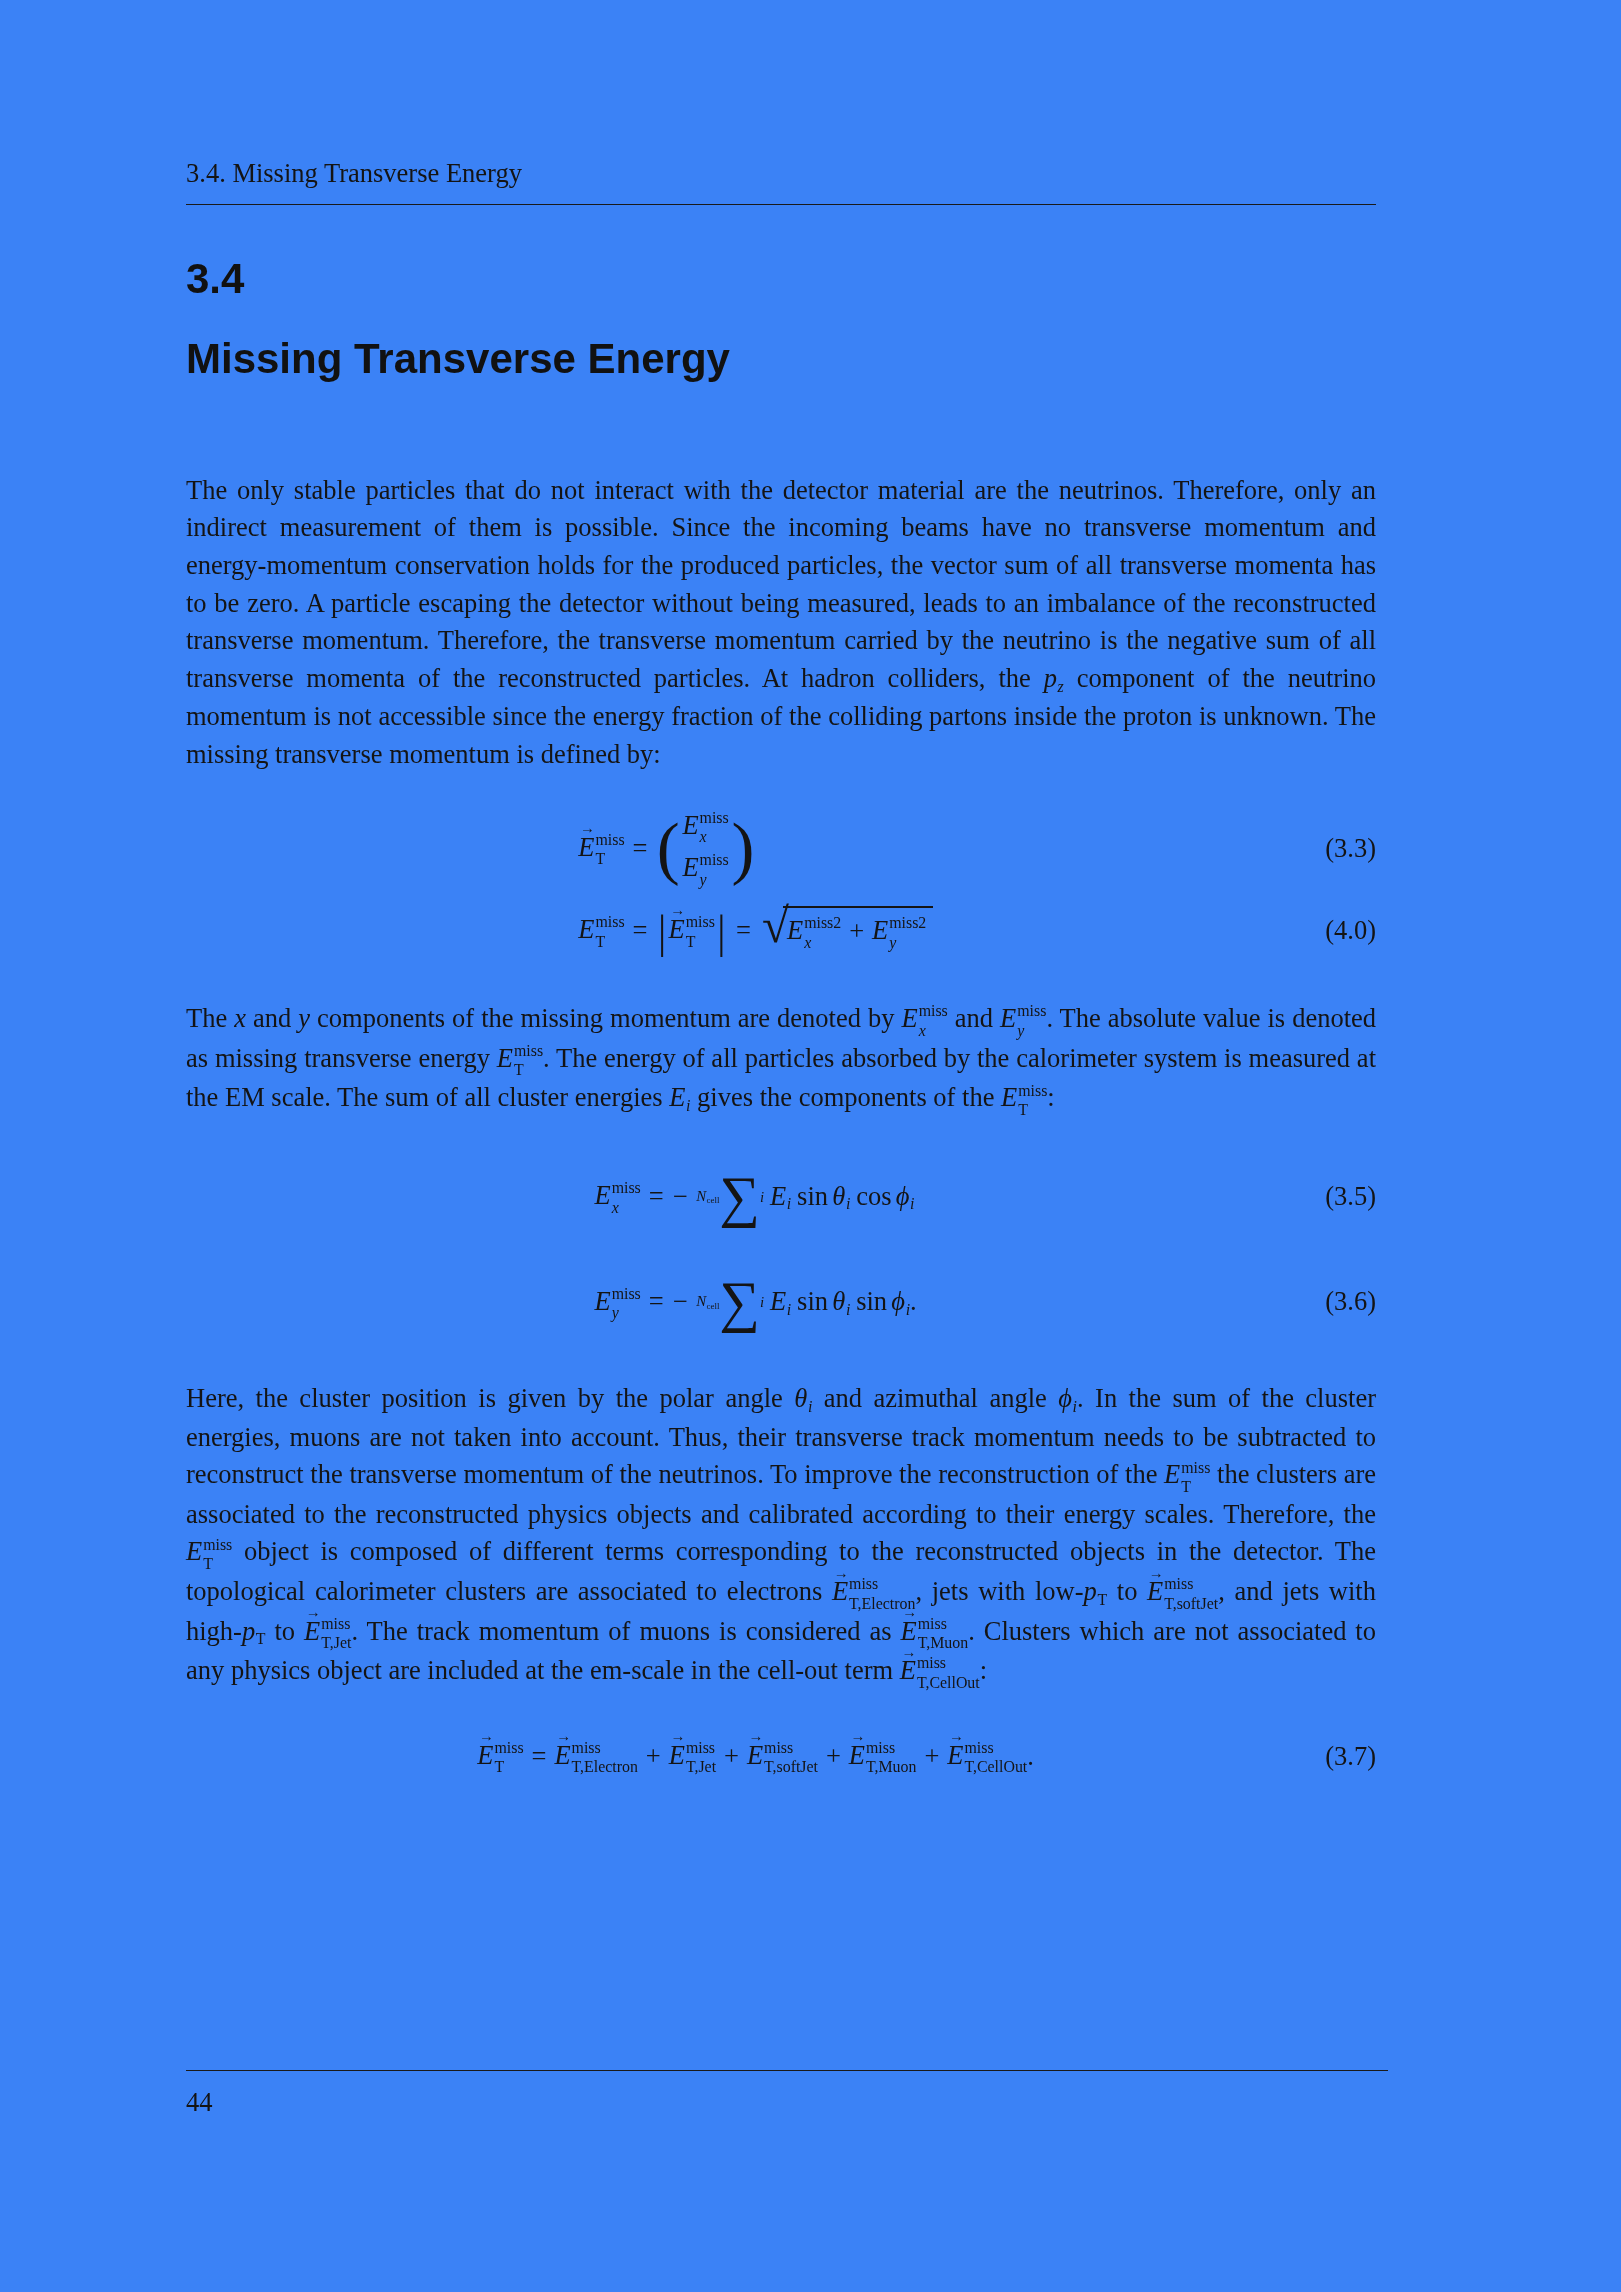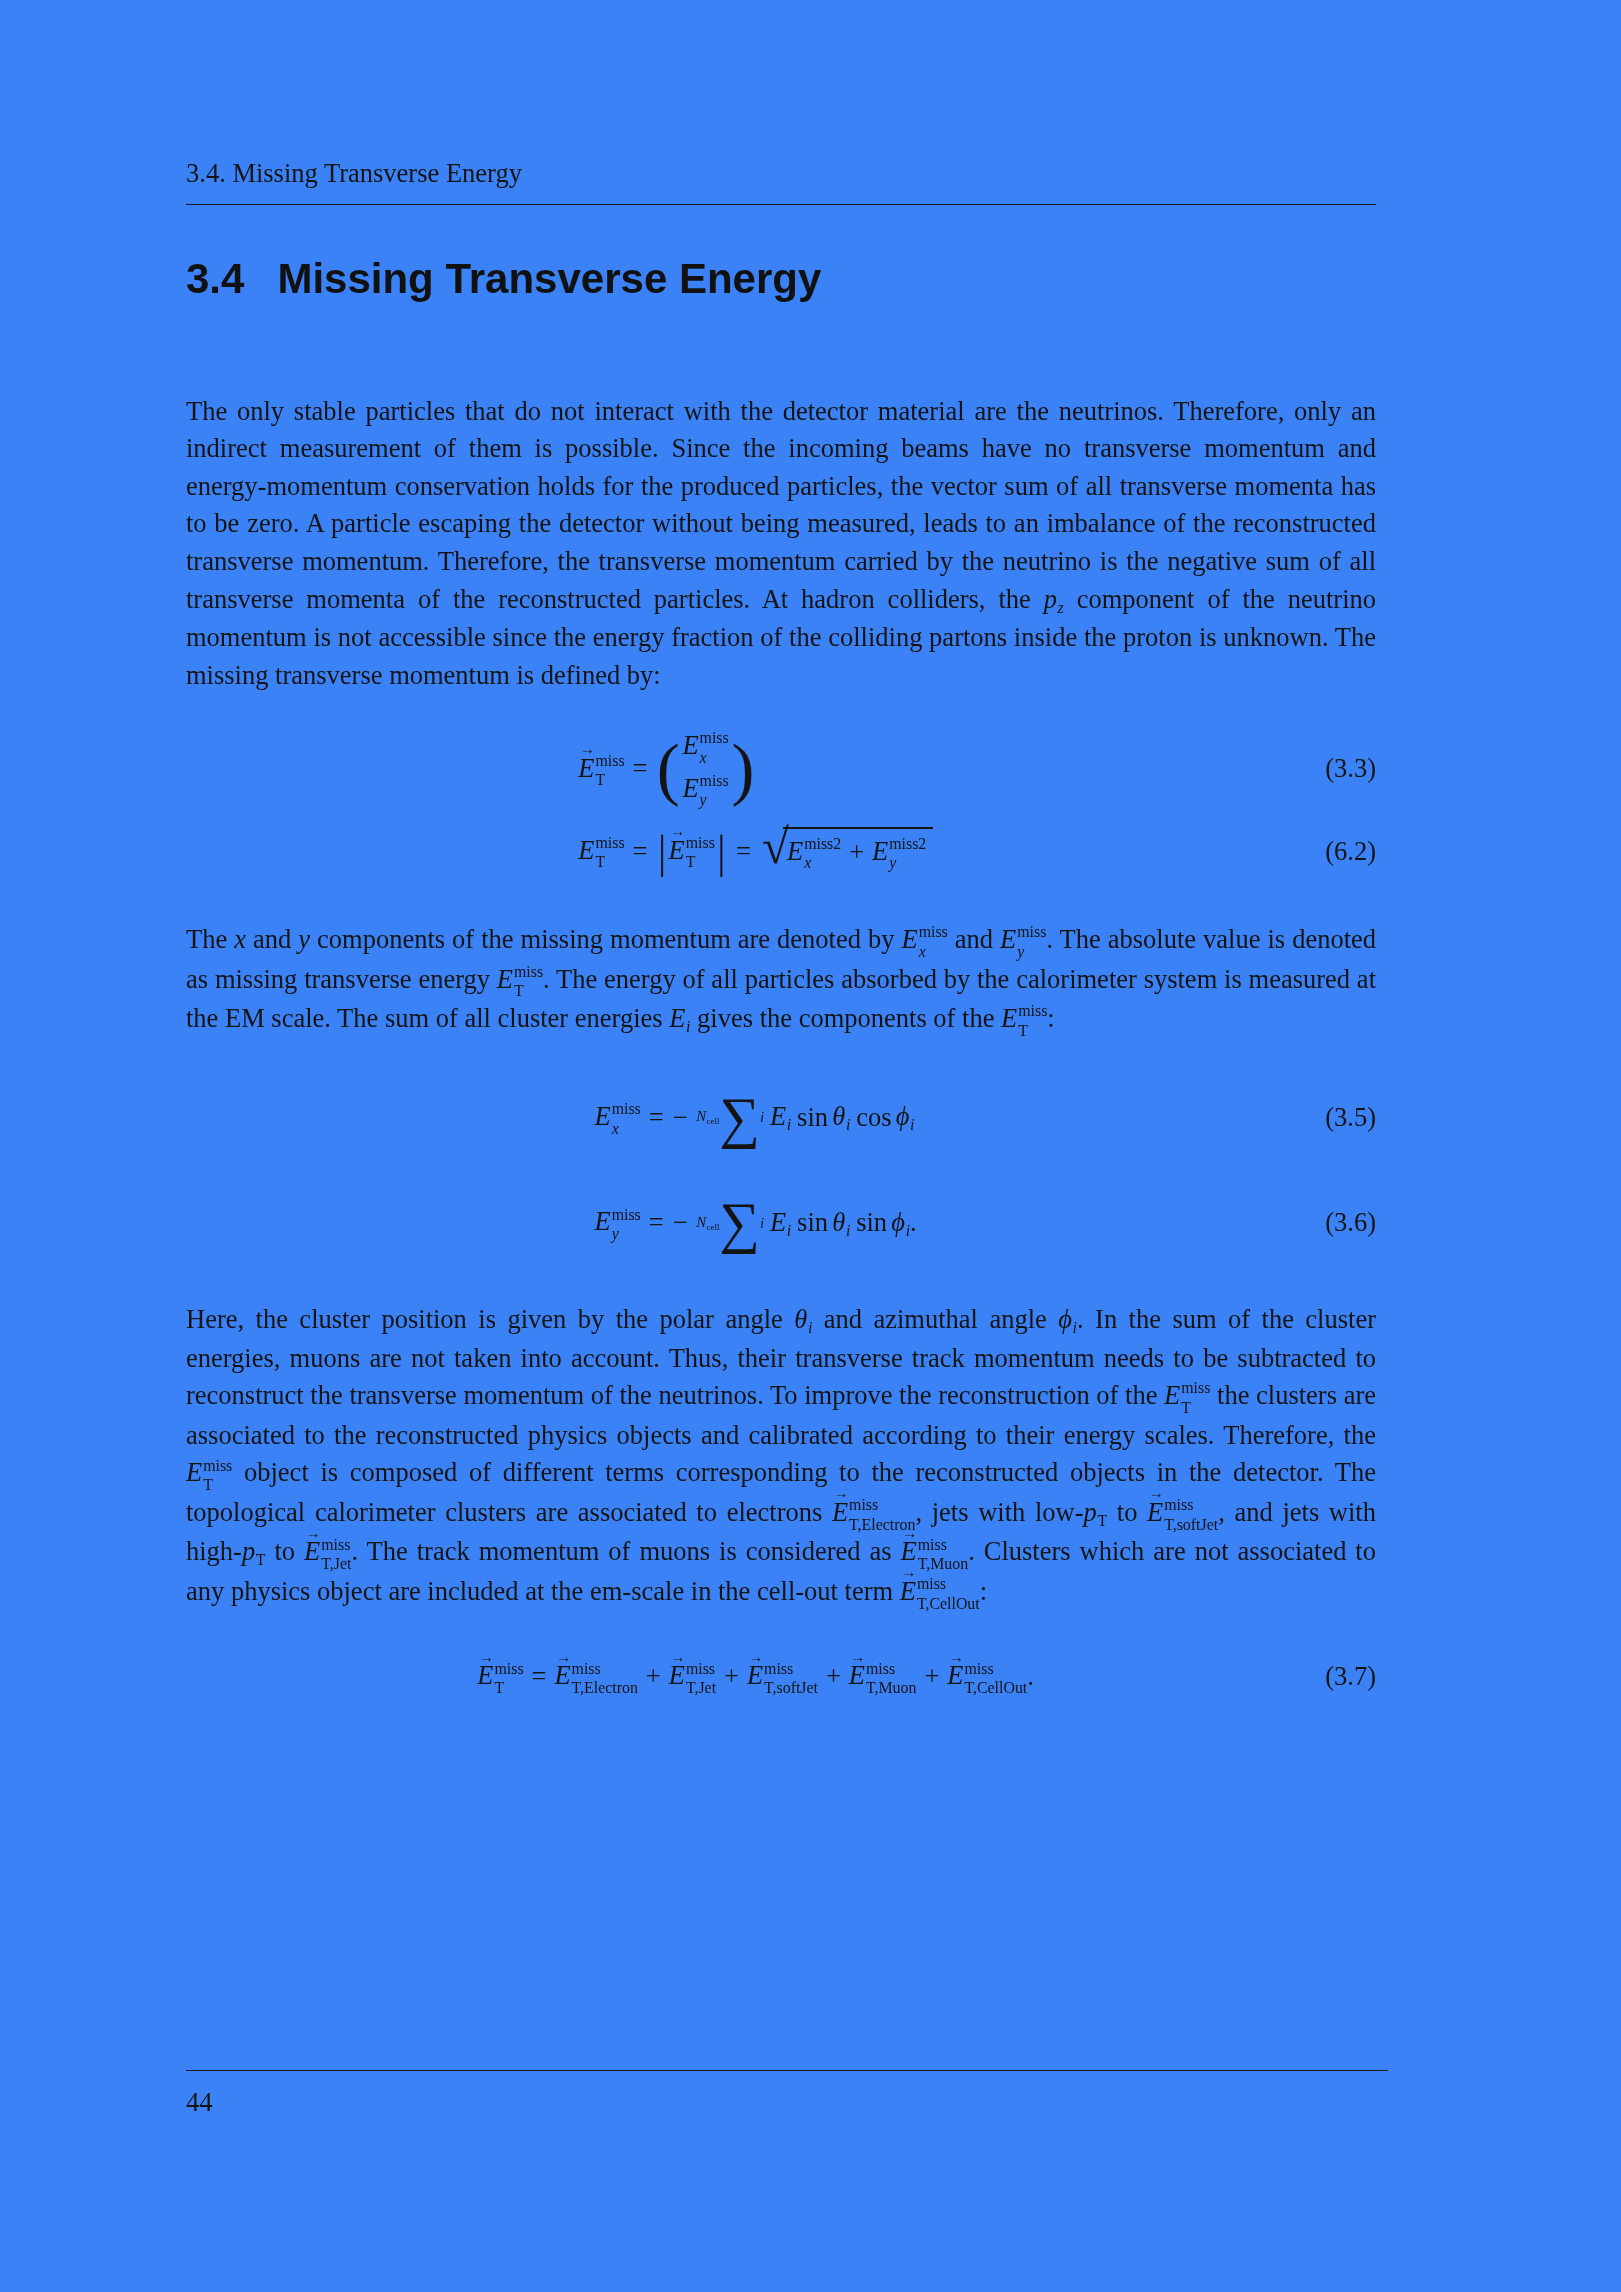--- a/index.html
+++ b/index.html
@@ -19,21 +19,21 @@
     border-bottom:1.8px solid #1a1a1a;
     padding-bottom:11.8px;
     margin-bottom:51px;
   }
   .runhead span{font-size:26.5px;}
   
   .secheading{
     display:flex;gap:33px;align-items:baseline;
     font-family:"Liberation Sans","DejaVu Sans",sans-serif;
     font-weight:bold;font-size:42px;line-height:1.1;
-    margin:0 0 90px 0;color:#111;
+    margin:0 0 90px 0;color:#111;flex-direction:column;
   }
   
   .bodytext{margin:0;text-align:justify;}
   .p1{margin-bottom:16px;}
   .p2{margin-bottom:0;}
   .p3{margin-bottom:0;}
   
   .eqgroup{
     display:grid;
     grid-template-columns:1fr auto auto 1fr auto;
@@ -158,21 +158,21 @@
                 </span></span>
               <span class="op">+</span>
               <span class="atom"><span class="mi">E</span><span class="scripts">
                   <span class="mr">miss2</span>
                   <span class="mi">y</span>
                 </span></span>
             </span>
           </span>
         </span>
       <span></span>
-      <span class="c-num">(6.2)</span>
+      <span class="c-num">(4.0)</span>
     </div>
   </div>
 
   <p class="bodytext p2"><span class="run">The </span><span class="run mi">x</span><span class="run"> and </span><span class="run mi">y</span><span class="run"> components of the missing momentum are denoted by </span><span class="imath"><span class="atom"><span class="mi">E</span><span class="scripts">
             <span class="mr">miss</span>
             <span class="mi">x</span>
           </span></span></span><span class="run"> and </span><span class="imath"><span class="atom"><span class="mi">E</span><span class="scripts">
             <span class="mr">miss</span>
             <span class="mi">y</span>
           </span></span></span><span class="run">. The absolute value is denoted as missing transverse energy </span><span class="imath"><span class="atom"><span class="mi">E</span><span class="scripts">

